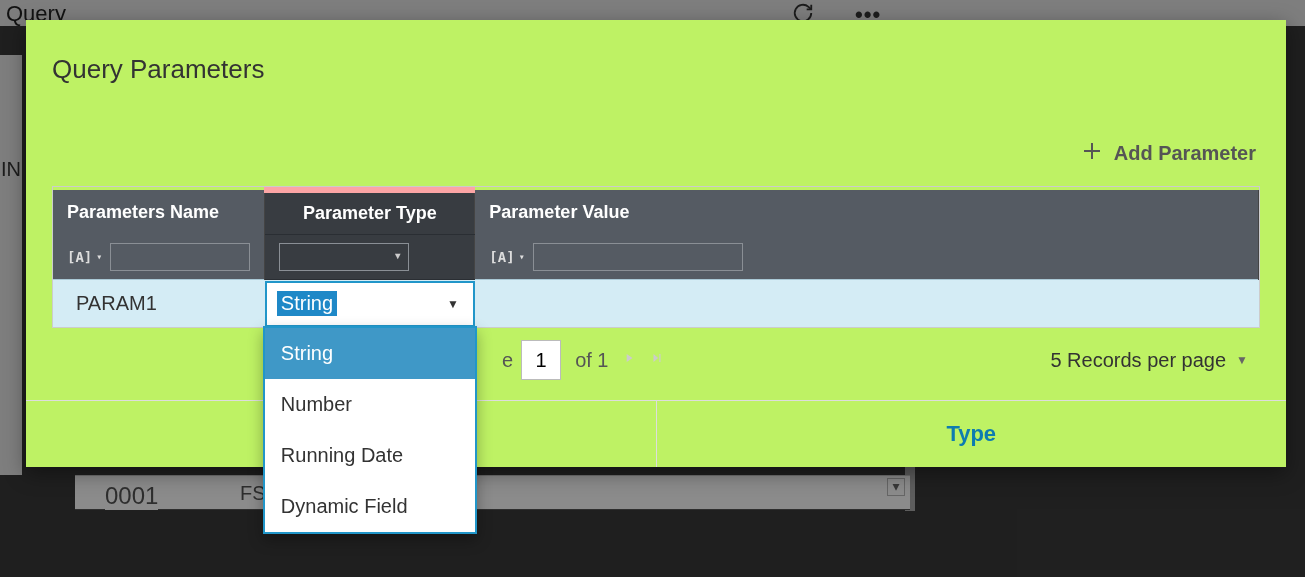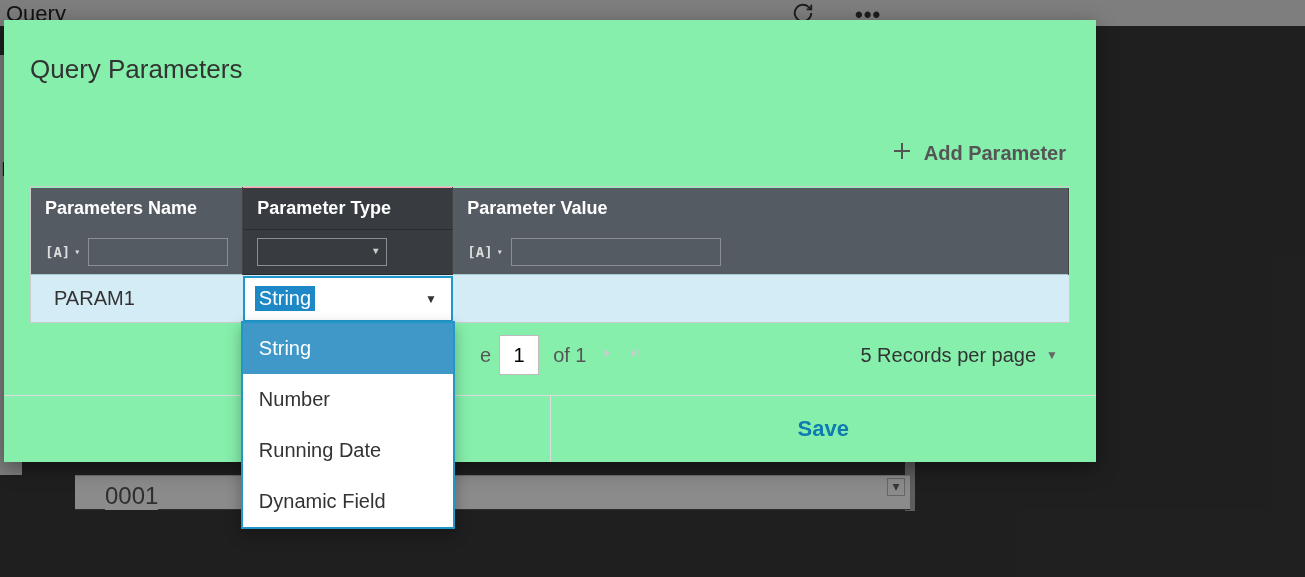--- a/index.html
+++ b/index.html
@@ -105,24 +105,24 @@
   }
 
   .modal-overlay {
     position: absolute;
     inset: 0;
     background: rgba(0,0,0,0.45);
   }
 
   .modal {
     position: absolute;
-    left: 4px;
+    left: 26px;
     top: 20px;
-    width: 1092px;
-    background: #86efac;
+    width: 1260px;
+    background: #bef264;
     box-shadow: 0 6px 20px rgba(0,0,0,0.4);
   }
 
   .modal-title {
     font-size: 26px;
     font-weight: 400;
     color: #333;
     padding: 34px 26px 10px;
   }
 
@@ -165,21 +165,21 @@
     font-weight: 600;
     border-right: 1px solid #444;
   }
   .grid thead tr.filter th {
     background: #555b63;
     padding: 8px 14px;
     border-right: 1px solid #444;
   }
   .grid thead th.col-name { width: 210px; }
   .grid thead th.col-type { width: 210px; background: #383c41 !important; border: 1px solid #2a2e33; }
-  .grid thead tr.hdr th.col-type { border-top: 1px solid #fca5a5; }
+  .grid thead tr.hdr th.col-type { border-top: 6px solid #fca5a5; text-align: center; }
 
   .filter-cell {
     display: flex;
     align-items: center;
     gap: 8px;
   }
   .filter-icon {
     font-family: monospace;
     color: #ddd;
     font-size: 14px;
@@ -466,16 +466,16 @@
       </span>
     </div>
     <div class="pag-right">
       <span>5 Records per page</span>
       <span class="caret">▼</span>
     </div>
   </div>
 
   <div class="modal-footer">
     <div class="spacer"></div>
-    <button class="save-btn">Save</button>
+    <button class="save-btn">Type</button>
   </div>
 
 </div>
 
 </body></html>

